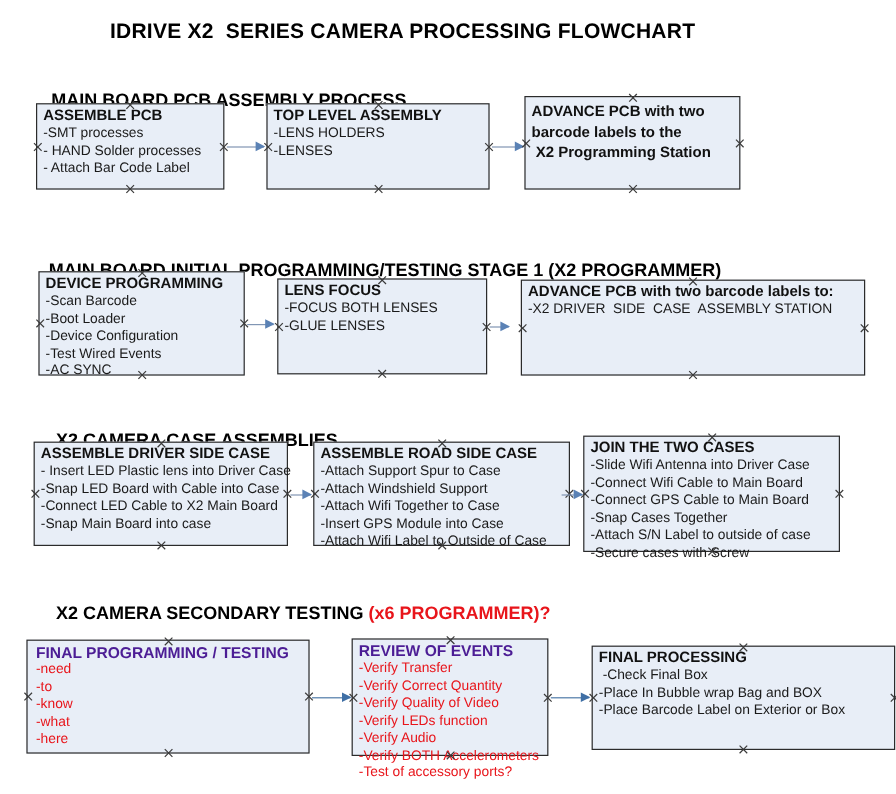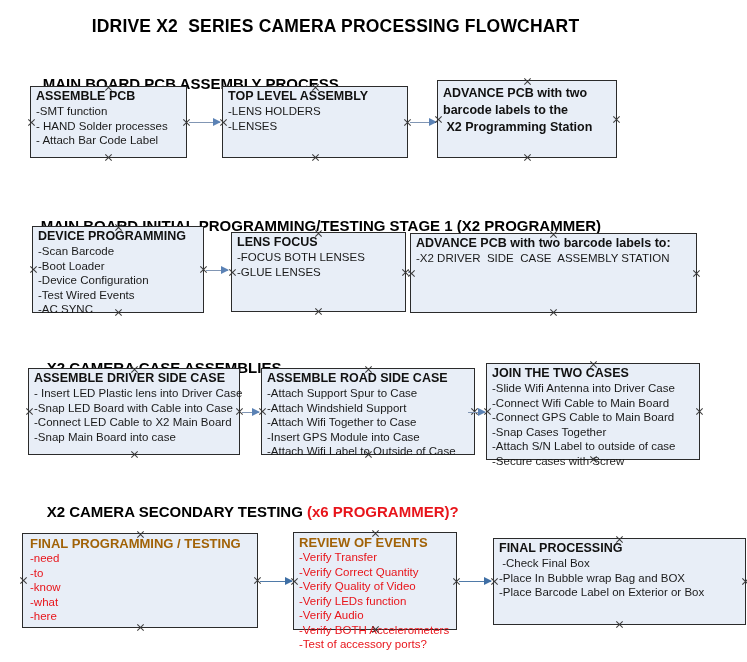--- a/index.html
+++ b/index.html
@@ -70,21 +70,21 @@
     line-height: 15px;
     white-space: pre;
   }
   .node .node-line {
     font-size: 11.5px;
     color: #1a1a1a;
     line-height: 14.5px;
     white-space: pre;
   }
   
-  .node.red .node-title { color: #a16207; }
+  .node.red .node-title { color: #4c1d95; }
   .node.red .node-line  { color: #e8151b; }
 
   
   .handle {
     position: absolute;
     width: 9px;
     height: 9px;
     margin-left: -4.5px;
     margin-top: -4.5px;
     pointer-events: auto;
@@ -136,21 +136,21 @@
 
   <div class="main-title">IDRIVE X2  SERIES CAMERA PROCESSING FLOWCHART</div>
 
   <div class="section-heading" style="left:26px; top:58px;">
     <span>MAIN BOARD PCB ASSEMBLY PROCESS</span>
   </div>
 
   <div class="node" style="left:30px; top:86px; width:157px; height:72px;">
     <div class="body">
       <div class="node-title">ASSEMBLE PCB</div>
-      <div class="node-line">-SMT function</div>
+      <div class="node-line">-SMT processes</div>
       <div class="node-line">- HAND Solder processes</div>
       <div class="node-line">- Attach Bar Code Label</div>
     </div>
     <span class="handle" style="left:50%; top:0;"></span>
     <span class="handle" style="left:50%; top:100%;"></span>
     <span class="handle" style="left:0; top:50%;"></span>
     <span class="handle" style="left:100%; top:50%;"></span>
   </div>
 
   <div class="connector" style="left:189px; top:122px; width:31px;">
@@ -221,21 +221,21 @@
     <span class="handle" style="left:50%; top:100%;"></span>
     <span class="handle" style="left:0; top:50%;"></span>
     <span class="handle" style="left:100%; top:50%;"></span>
   </div>
 
   <div class="connector" style="left:408px; top:272px; width:16px;">
     <span class="shaft"></span>
     <span class="head"></span>
   </div>
 
-  <div class="node" style="left:410px; top:233px; width:287px; height:80px;padding-left:28px;">
+  <div class="node" style="left:434px; top:233px; width:287px; height:80px;padding-left:28px;">
     <div class="body">
       <div class="node-title">ADVANCE PCB with two barcode labels to:</div>
       <div class="node-line">-X2 DRIVER  SIDE  CASE  ASSEMBLY STATION</div>
     </div>
     <span class="handle" style="left:50%; top:0;"></span>
     <span class="handle" style="left:50%; top:100%;"></span>
     <span class="handle" style="left:0; top:50%;"></span>
     <span class="handle" style="left:100%; top:50%;"></span>
   </div>
 

